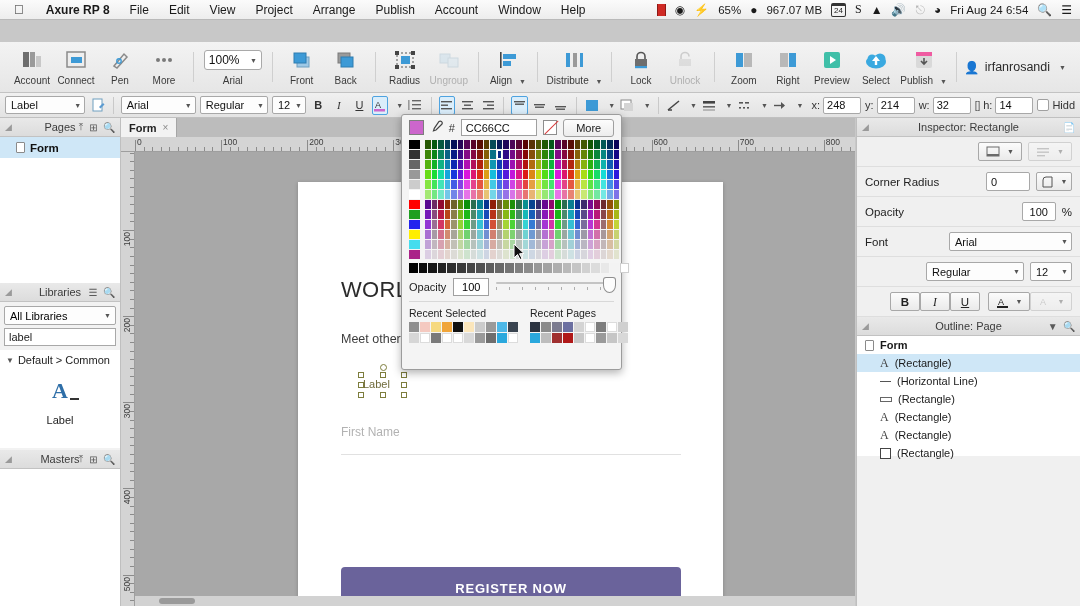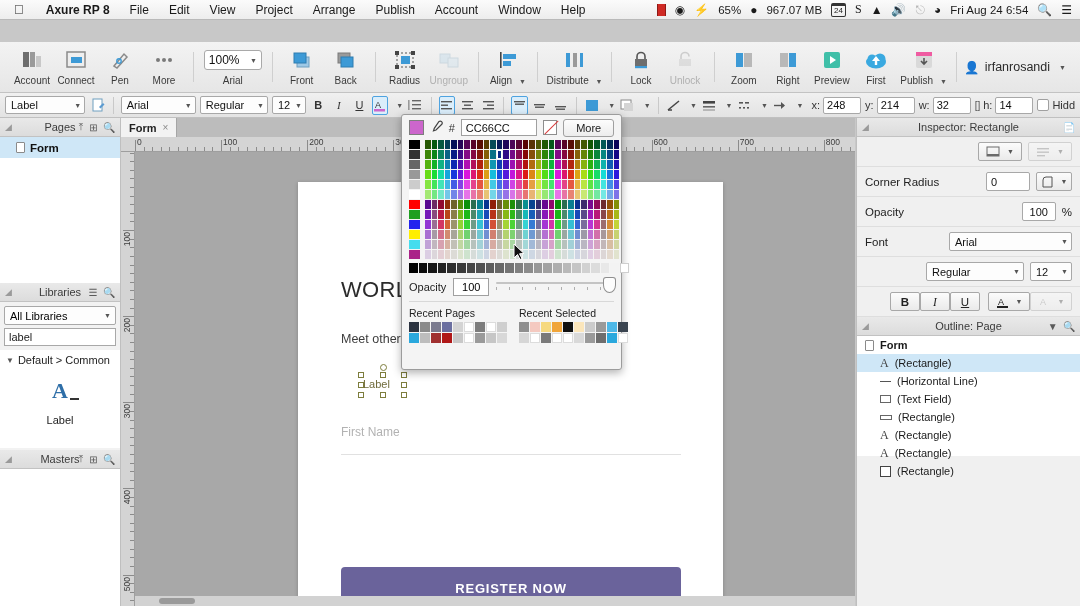--- a/index.html
+++ b/index.html
@@ -493,21 +493,21 @@
 
     <div class="tb">
       <span class="glyph">
         <svg width="24" height="20">
             <ellipse cx="12" cy="12" rx="10" ry="6.5" fill="#3aa9e0"></ellipse>
             <circle cx="8" cy="9" r="4.5" fill="#3aa9e0"></circle>
             <circle cx="16" cy="9" r="5.5" fill="#3aa9e0"></circle>
             <path d="M12 6 L16 11 H13.2 V15 H10.8 V11 H8 Z" fill="#fff"></path>
           </svg>
       </span>
-      <span class="lbl">First</span>
+      <span class="lbl">Select</span>
     </div>
 
     <div class="tb">
       <span class="glyph">
         <svg width="22" height="20">
             <rect x="3" y="2" width="16" height="16" rx="2" fill="#d9d9d9"></rect>
             <rect x="3" y="2" width="16" height="4" fill="#ef5ba1"></rect>
             <path d="M11 8 V13 M8 11 L11 14 L14 11" stroke="#555" stroke-width="1.6" fill="none"></path>
           </svg>
       </span>
@@ -1032,25 +1032,20 @@
       </div>
       <div class="ot-row sel">
         <span class="ind"></span>
           <span class="glyph-A">A</span>
         <span>(Rectangle)</span>
       </div>
       <div class="ot-row">
         <span class="ind"></span>
           <span class="glyph-hr"></span>
         <span>(Horizontal Line)</span>
-      </div>
-      <div class="ot-row">
-        <span class="ind"></span>
-          <span class="glyph-tf"></span>
-        <span>(Text Field)</span>
       </div>
       <div class="ot-row">
         <span class="ind"></span>
           <span class="glyph-rectw"></span>
         <span>(Rectangle)</span>
       </div>
       <div class="ot-row">
         <span class="ind"></span>
           <span class="glyph-A">A</span>
         <span>(Rectangle)</span>
@@ -1505,45 +1500,20 @@
             <i></i>
         </span>
         <span class="pk-knob"></span>
       </span>
     </div>
 
     <div class="pk-div"></div>
 
     <div class="pk-recent">
       <div class="pk-rgroup">
-        <div class="hdr">Recent Pages</div>
-        <div class="pk-rrow" id="pkRP0">
-            <i style="background: rgb(43, 51, 64);"></i>
-            <i style="background: rgb(138, 138, 138);"></i>
-            <i style="background: rgb(123, 123, 143);"></i>
-            <i style="background: rgb(107, 111, 160);"></i>
-            <i style="background: rgb(212, 212, 212);"></i>
-            <i style="background: rgb(255, 255, 255); border: 1px solid rgb(220, 220, 220);"></i>
-            <i style="background: rgb(125, 125, 125);"></i>
-            <i style="background: rgb(255, 255, 255); border: 1px solid rgb(220, 220, 220);"></i>
-            <i style="background: rgb(207, 207, 207);"></i>
-          </div>
-        <div class="pk-rrow" id="pkRP1">
-            <i style="background: rgb(42, 168, 221);"></i>
-            <i style="background: rgb(189, 189, 189);"></i>
-            <i style="background: rgb(160, 48, 48);"></i>
-            <i style="background: rgb(176, 24, 24);"></i>
-            <i style="background: rgb(200, 200, 200);"></i>
-            <i style="background: rgb(255, 255, 255); border: 1px solid rgb(220, 220, 220);"></i>
-            <i style="background: rgb(154, 154, 154);"></i>
-            <i style="background: rgb(198, 198, 198);"></i>
-            <i style="background: rgb(216, 216, 216);"></i>
-          </div>
-      </div>
-      <div class="pk-rgroup">
         <div class="hdr">Recent Selected</div>
         <div class="pk-rrow" id="pkRS0">
             <i style="background: rgb(143, 143, 143);"></i>
             <i style="background: rgb(244, 201, 192);"></i>
             <i style="background: rgb(246, 217, 127);"></i>
             <i style="background: rgb(240, 165, 58);"></i>
             <i style="background: rgb(17, 17, 17);"></i>
             <i style="background: rgb(251, 230, 187);"></i>
             <i style="background: rgb(204, 204, 204);"></i>
             <i style="background: rgb(154, 154, 154);"></i>
@@ -1556,20 +1526,45 @@
             <i style="background: rgb(122, 122, 122);"></i>
             <i style="background: rgb(255, 255, 255); border: 1px solid rgb(220, 220, 220);"></i>
             <i style="background: rgb(255, 255, 255); border: 1px solid rgb(220, 220, 220);"></i>
             <i style="background: rgb(217, 217, 217);"></i>
             <i style="background: rgb(154, 154, 154);"></i>
             <i style="background: rgb(110, 110, 110);"></i>
             <i style="background: rgb(42, 168, 221);"></i>
             <i style="background: rgb(255, 255, 255); border: 1px solid rgb(220, 220, 220);"></i>
           </div>
       </div>
+      <div class="pk-rgroup">
+        <div class="hdr">Recent Pages</div>
+        <div class="pk-rrow" id="pkRP0">
+            <i style="background: rgb(43, 51, 64);"></i>
+            <i style="background: rgb(138, 138, 138);"></i>
+            <i style="background: rgb(123, 123, 143);"></i>
+            <i style="background: rgb(107, 111, 160);"></i>
+            <i style="background: rgb(212, 212, 212);"></i>
+            <i style="background: rgb(255, 255, 255); border: 1px solid rgb(220, 220, 220);"></i>
+            <i style="background: rgb(125, 125, 125);"></i>
+            <i style="background: rgb(255, 255, 255); border: 1px solid rgb(220, 220, 220);"></i>
+            <i style="background: rgb(207, 207, 207);"></i>
+          </div>
+        <div class="pk-rrow" id="pkRP1">
+            <i style="background: rgb(42, 168, 221);"></i>
+            <i style="background: rgb(189, 189, 189);"></i>
+            <i style="background: rgb(160, 48, 48);"></i>
+            <i style="background: rgb(176, 24, 24);"></i>
+            <i style="background: rgb(200, 200, 200);"></i>
+            <i style="background: rgb(255, 255, 255); border: 1px solid rgb(220, 220, 220);"></i>
+            <i style="background: rgb(154, 154, 154);"></i>
+            <i style="background: rgb(198, 198, 198);"></i>
+            <i style="background: rgb(216, 216, 216);"></i>
+          </div>
+      </div>
     </div>
   </div>
 
   <span class="cursor-arrow">
     <svg width="12" height="18">
         <path d="M1 1 L1 15 L4.5 11.5 L7 16.5 L9 15.5 L6.5 10.8 L11 10.5 Z" fill="#111" stroke="#fff" stroke-width="1"></path>
       </svg>
   </span>
 
 </div>

